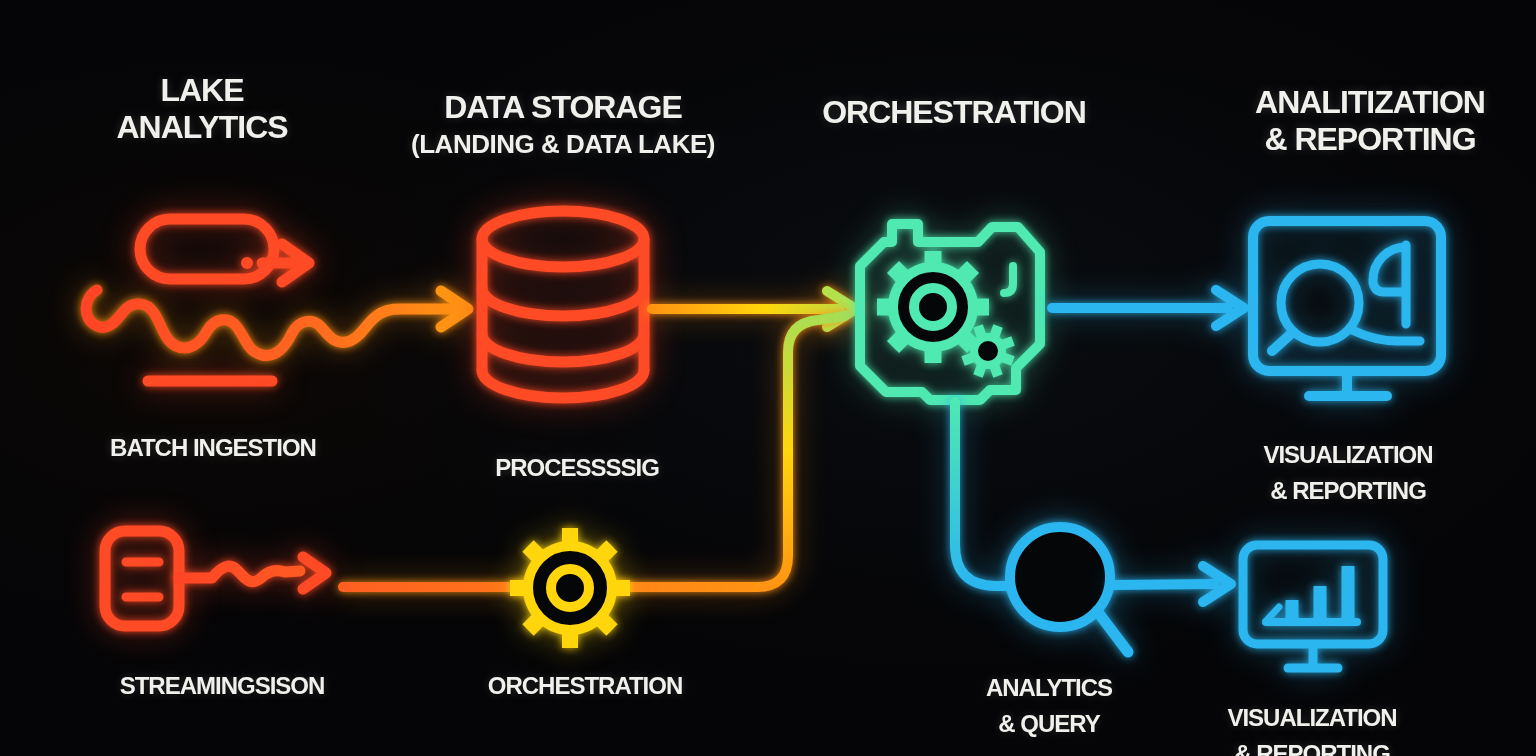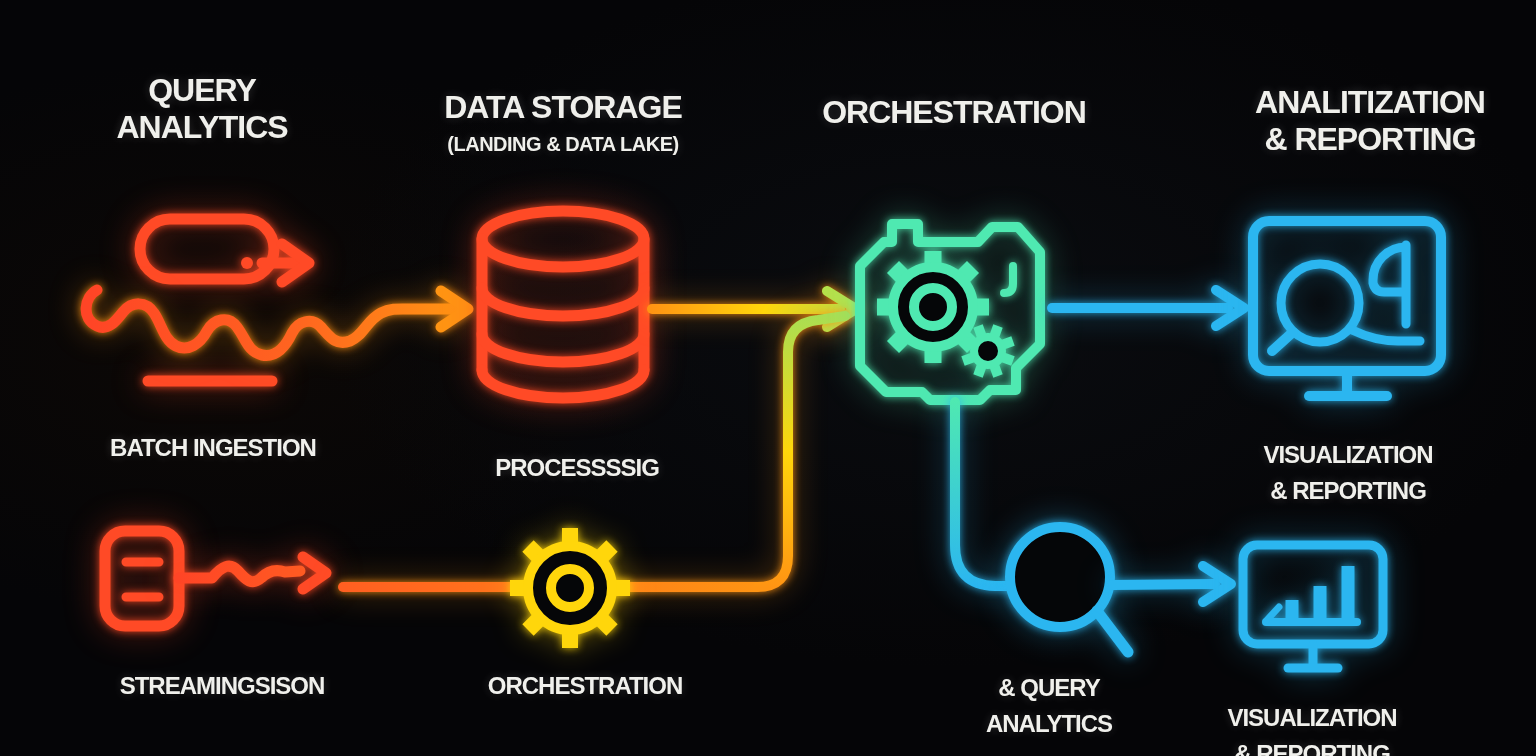--- a/index.html
+++ b/index.html
@@ -25,21 +25,21 @@
   .gl-yellow{filter:drop-shadow(0 0 4px rgba(255,214,11,.85)) drop-shadow(0 0 15px rgba(255,214,11,.35));}
   .gl-mint{filter:drop-shadow(0 0 4px rgba(79,233,177,.85)) drop-shadow(0 0 16px rgba(79,233,177,.35));}
   .gl-blue{filter:drop-shadow(0 0 4px rgba(43,182,240,.85)) drop-shadow(0 0 16px rgba(43,182,240,.35));}
   .lbl{
     position:absolute;transform:translateX(-50%);text-align:center;white-space:nowrap;
     color:var(--text,#f0f0ec);font-weight:700;
     text-shadow:0 0 10px rgba(255,255,255,.18), 0 1px 2px rgba(0,0,0,.8);
   }
   .hdr{font-size:32px;line-height:37px;letter-spacing:-1px;}
   .cap{font-size:24px;line-height:36px;letter-spacing:-1px;}
-  .sub{font-size:20px;letter-spacing:-0.5px;}
+  .sub{font-size:26px;letter-spacing:-0.5px;}
 </style>
 </head>
 <body>
 
 <div class="stage">
 
   <svg class="art" viewBox="0 0 1536 756">
     <defs>
       <linearGradient id="gradBatch" gradientUnits="userSpaceOnUse" x1="90" y1="0" x2="460" y2="0">
         <stop offset="0" stop-color="#ff4526"></stop>
@@ -158,21 +158,21 @@
       <rect class="ln st-blue" x="1243" y="545" width="140" height="99" rx="14" stroke-width="9"></rect>
       <path class="ln st-blue" d="M1313 645 L1313 666" stroke-width="9"></path>
       <path class="ln st-blue" d="M1288 668 L1338 668" stroke-width="9"></path>
       <path class="ln st-blue" d="M1266 622 L1357 622" stroke-width="8"></path>
       <path class="ln st-blue" d="M1267 620 L1279 607" stroke-width="7"></path>
       <path class="ln butt st-blue" stroke-width="13" d="M1292 618 L1292 600 M1320 618 L1320 586 M1348 618 L1348 566"></path>
     </g>
   </svg>
 
   <div class="lbl hdr" style="left:202px;top:72px;">
-    <div>QUERY</div>
+    <div>LAKE</div>
     <div>ANALYTICS</div>
   </div>
   <div class="lbl hdr" style="left:563px;top:72px;margin-top:17px;">
     <div>DATA STORAGE</div>
     <div class="sub">(LANDING &amp; DATA LAKE)</div>
   </div>
   <div class="lbl hdr" style="left:954px;top:94px;">
     <div>ORCHESTRATION</div>
   </div>
   <div class="lbl hdr" style="left:1370px;top:84px;">
@@ -190,21 +190,21 @@
     <div>VISUALIZATION</div>
     <div>&amp; REPORTING</div>
   </div>
   <div class="lbl cap" style="left:222px;top:668px;">
     <div>STREAMINGSISON</div>
   </div>
   <div class="lbl cap" style="left:585px;top:668px;">
     <div>ORCHESTRATION</div>
   </div>
   <div class="lbl cap" style="left:1049px;top:670px;">
+    <div>ANALYTICS</div>
     <div>&amp; QUERY</div>
-    <div>ANALYTICS</div>
   </div>
   <div class="lbl cap" style="left:1312px;top:700px;">
     <div>VISUALIZATION</div>
     <div>&amp; REPORTING</div>
   </div>
 
 </div>
 
 </body></html>

